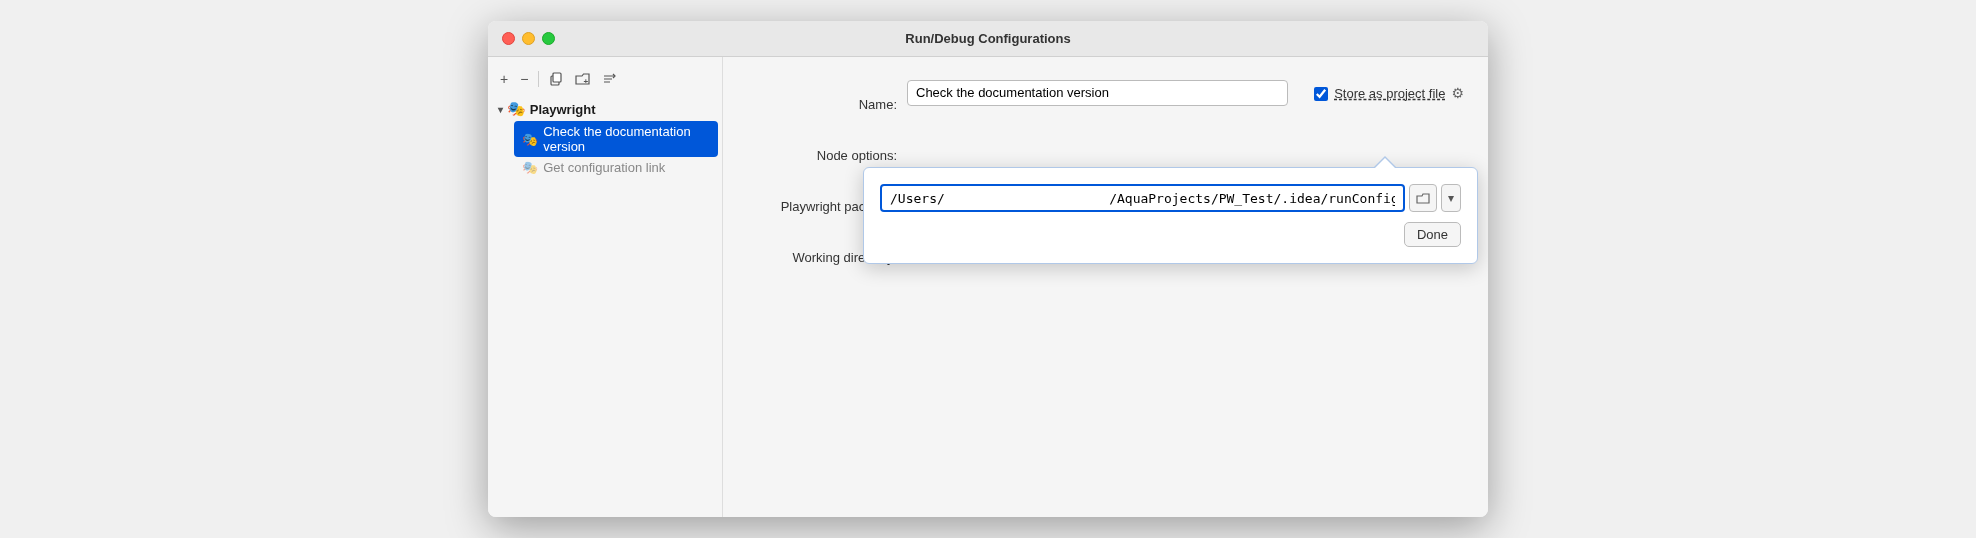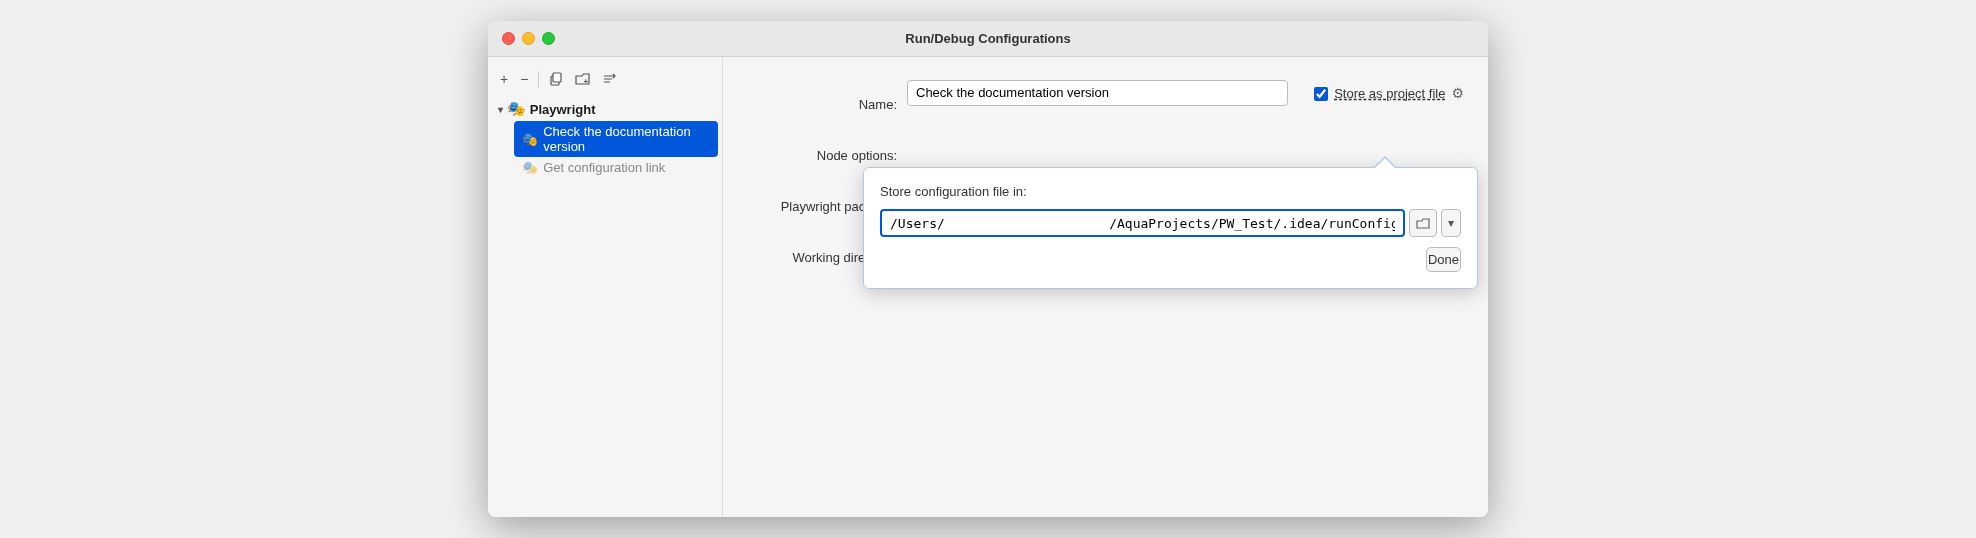--- a/index.html
+++ b/index.html
@@ -255,21 +255,21 @@
       align-items: center;
     }
     .popup-done-row {
       display: flex;
       justify-content: flex-end;
     }
     .done-btn {
       border: 1px solid #bbb;
       background: #f5f5f5;
       border-radius: 5px;
-      padding: 4px 1px;
+      padding: 4px 12px;
       cursor: pointer;
       font-size: 13px;
       color: #333;
       margin-left: 38px;
     }
     
     .playwright-pkg-row {
       display: flex;
       align-items: center;
       margin-bottom: 12px;
@@ -444,21 +444,20 @@
       <div class="form-row">
         <span class="form-label">Working directory:</span>
         <div class="working-dir-input-group">
           <input class="working-dir-input" type="text" value="~/AquaProjects/PW_Test" style="">
           <span class="folder-icon-btn">📁</span>
         </div>
       </div>
 
       <div class="popup-overlay">
         <div class="popup-arrow"></div>
-        <div class="popup-title">Store configuration file in:</div>
         <div class="popup-input-row">
           <input class="popup-path-input" type="text" value="/Users/                     /AquaProjects/PW_Test/.idea/runConfigurations" style="">
           <button class="popup-folder-btn">
             <svg width="14" height="13" viewBox="0 0 14 13" fill="none">
               <path d="M1 4h5l1-2h6v9H1V4z" stroke="#666" stroke-width="1.2" fill="none"></path>
             </svg>
           </button>
           <button class="popup-chevron-btn">▾</button>
         </div>
         <div class="popup-done-row">

